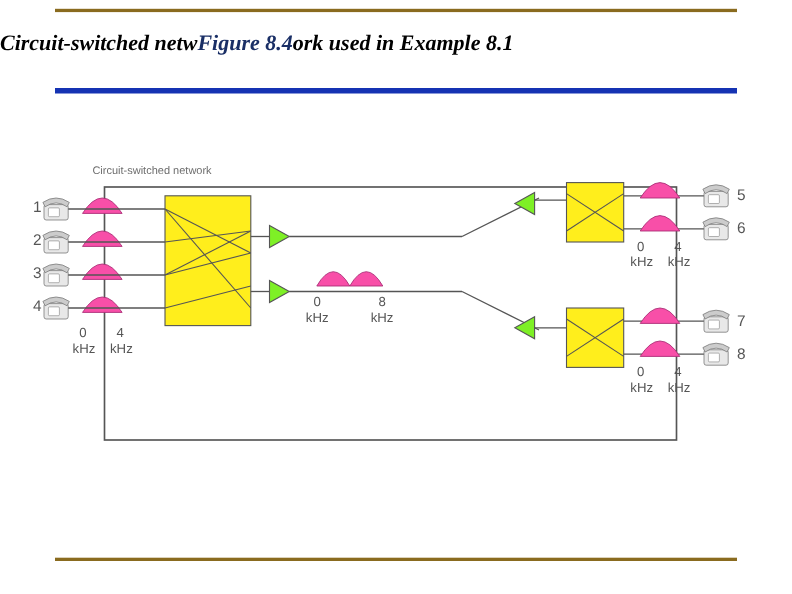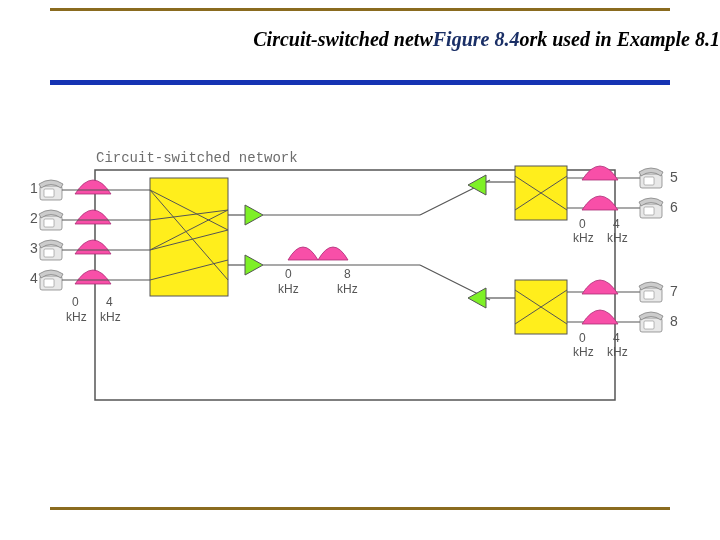--- a/index.html
+++ b/index.html
@@ -18,43 +18,43 @@
     height: 3px;
     background: #8a6b1f;
   }
   .top-rule { top: 8px; }
   .bottom-rule { bottom: 30px; }
   .title {
     position: absolute;
     top: 28px;
     left: 0;
     right: 0;
-    text-align: right;
+    text-align: left;
     font-style: italic;
     font-weight: bold;
     font-size: 20px;
     color: #000;
   }
   .title .fig {
     color: #1a2f66;
   }
   .blue-rule {
     position: absolute;
     top: 80px;
     left: 50px;
     right: 50px;
     height: 5px;
     background: #1533b3;
   }
   .caption {
     position: absolute;
     top: 150px;
-    left: 96px;
-    font-family: Liberation Mono, monospace;
-    font-size: 14px;
+    left: 84px;
+    font-family: Liberation Sans, sans-serif;
+    font-size: 10px;
     color: #6d6d6d;
   }
   svg.diagram {
     position: absolute;
     top: 160px;
     left: 30px;
     width: 660px;
     height: 280px;
   }
   .label {

